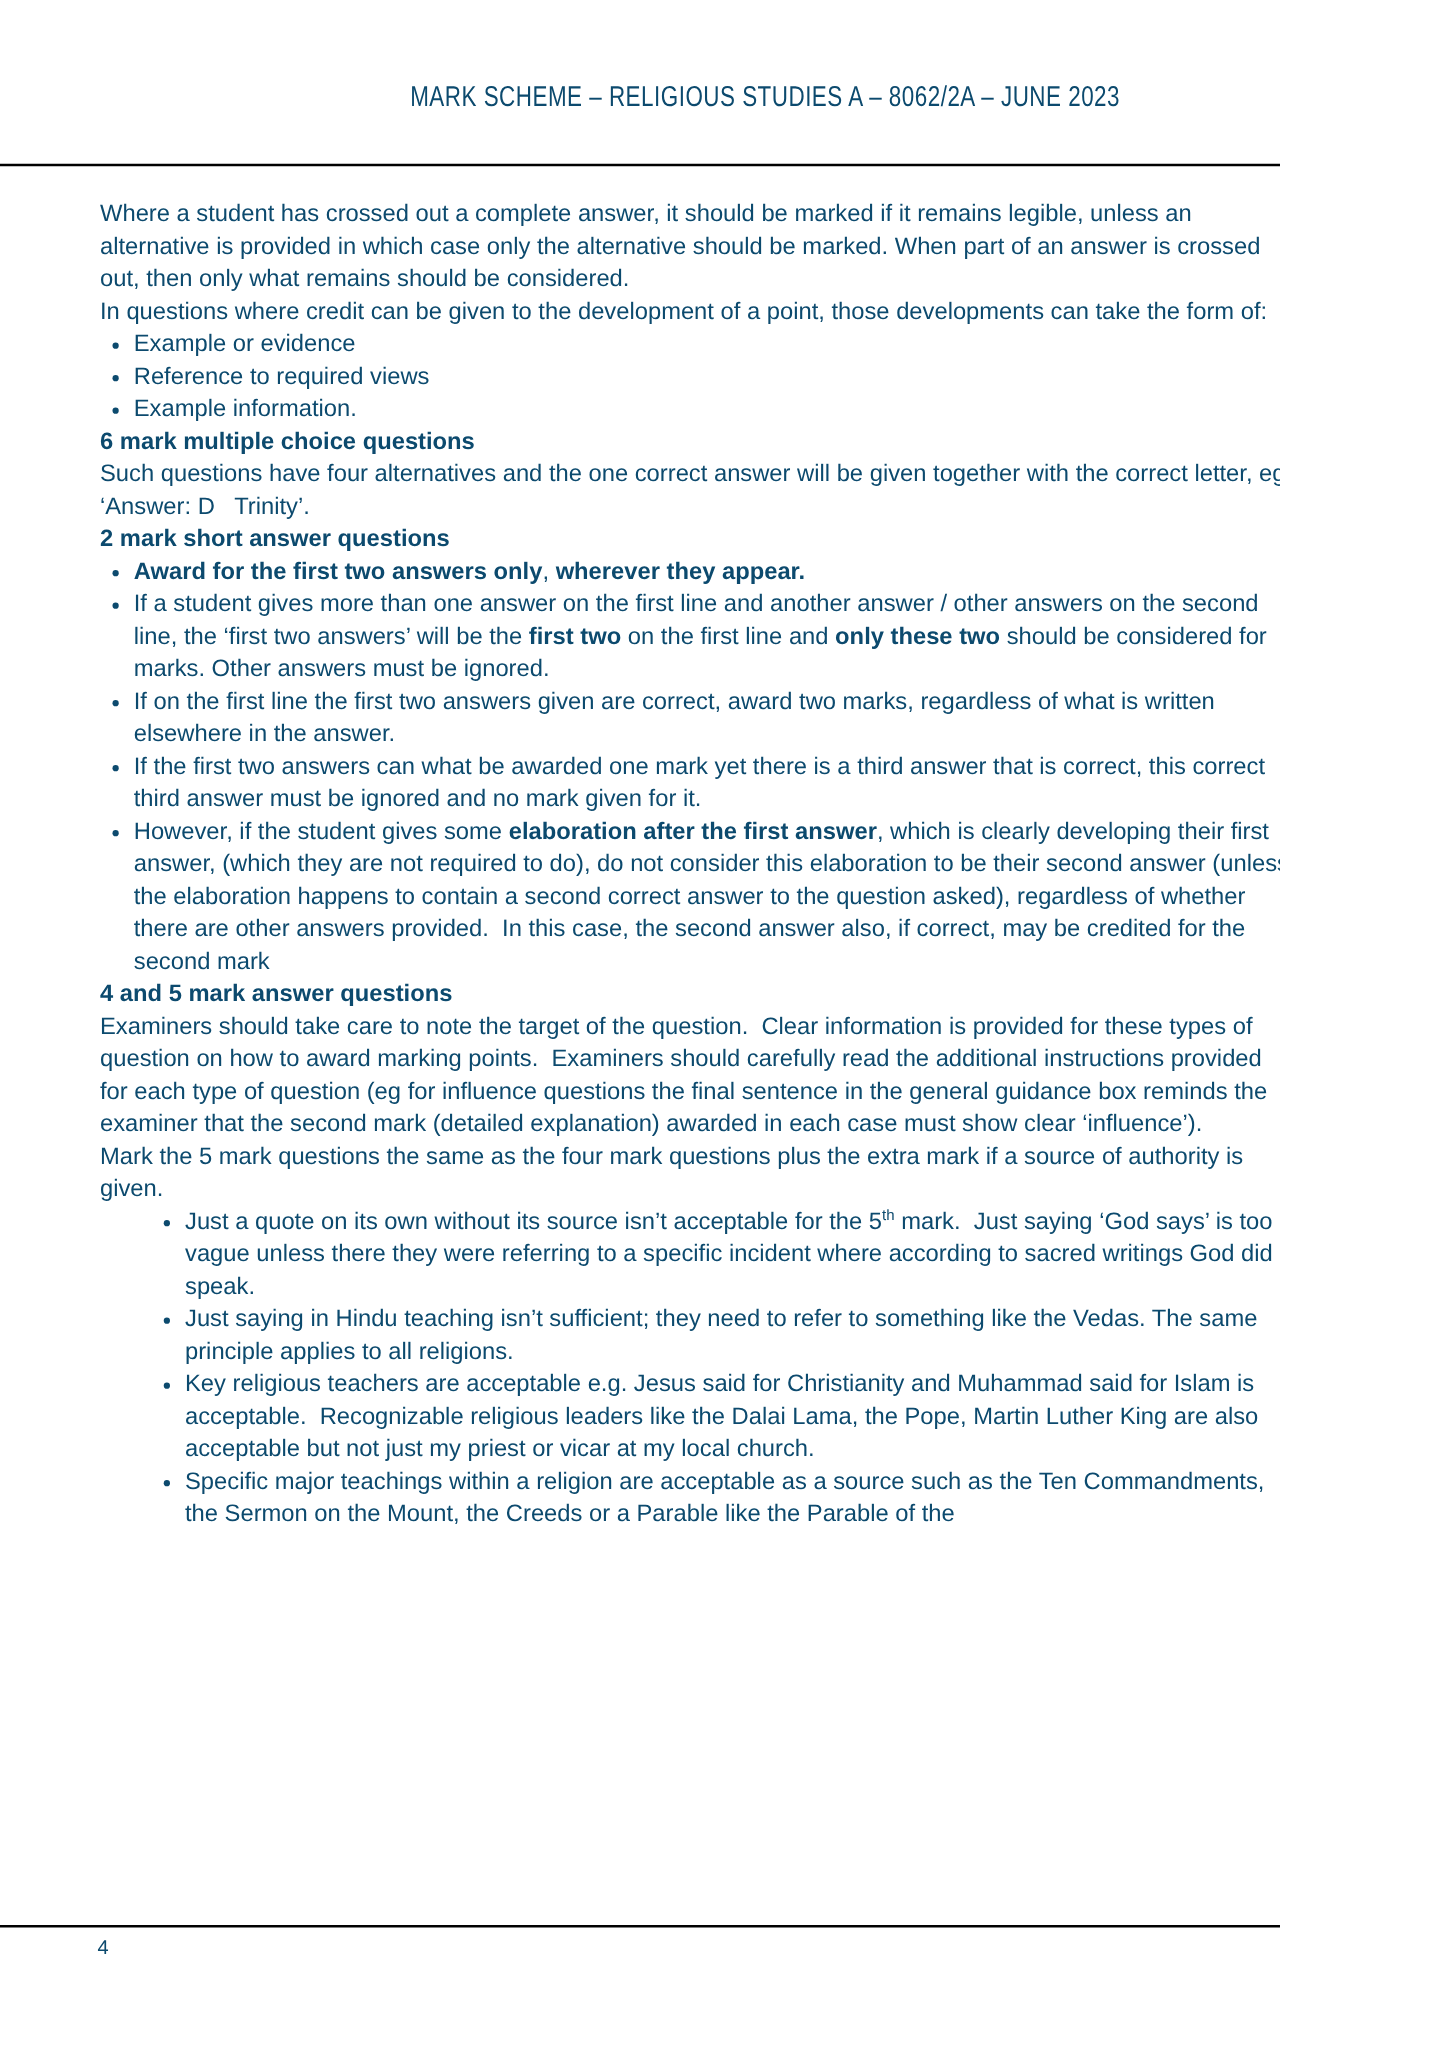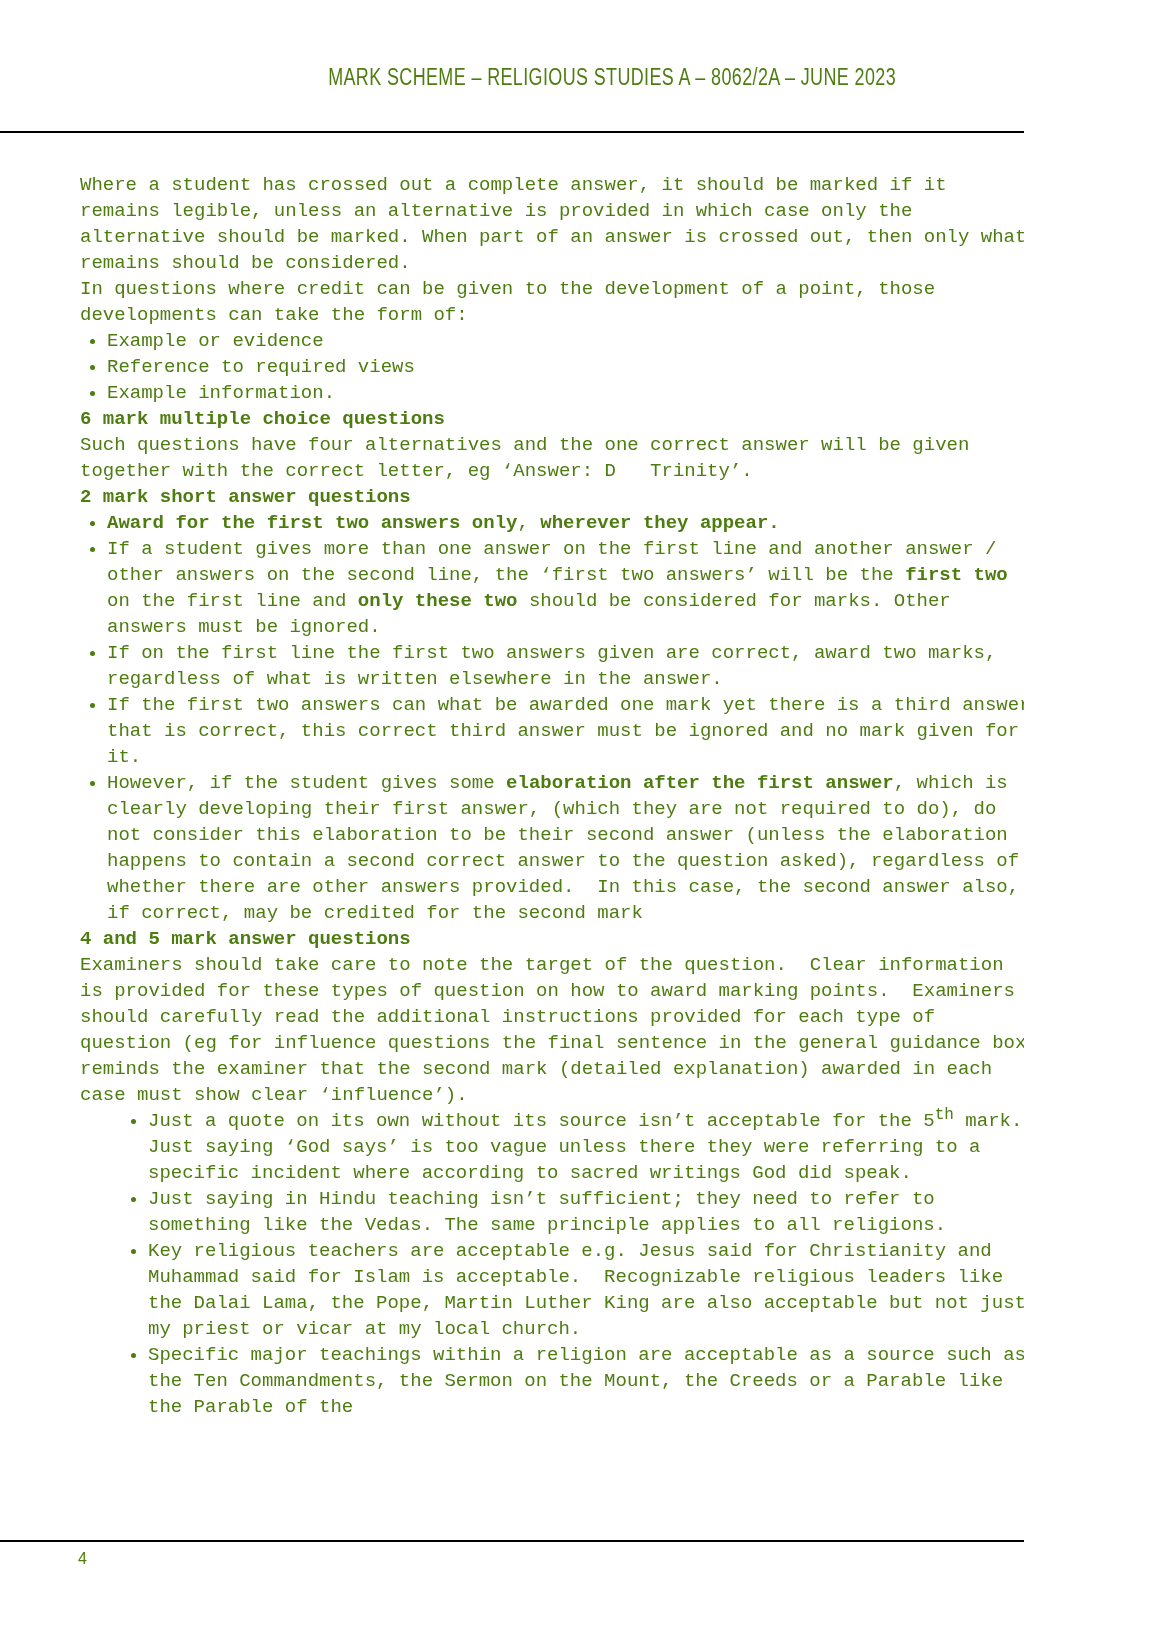--- a/index.html
+++ b/index.html
@@ -1,21 +1,21 @@
 <!DOCTYPE html>
 <html><head>
 <meta charset="utf-8">
 <style>
   html, body { margin: 0; padding: 0; background: #ffffff; }
   .page {
     position: relative;
     width: 1024px;
     height: 1638px;
     background: #ffffff;
-    color: #4d7c0f;
+    color: #0c4a6e;
     font-family: "Liberation Sans", sans-serif;
     overflow: hidden;
   }
   .header-title {
     position: absolute;
     top: 64px;
     right: 128px;
     font-size: 23px;
     white-space: nowrap;
     transform: scaleX(0.78);
@@ -33,41 +33,40 @@
   .rule-bottom { top: 1540px; }
   .page-number {
     position: absolute;
     left: 78px;
     top: 1550px;
     font-size: 16px;
   }
   .content {
     position: absolute;
     left: 80px;
-    top: 172px;
+    top: 159px;
     width: 955px;
     font-size: 19px;
     line-height: 26px;
-    font-family: Liberation Mono, monospace;
   }
   .content p, .content h3, .content ul, .content li { margin: 0; padding: 0; }
   .content h3 { font-size: 19px; font-weight: bold; }
   .gap { margin-top: 25px; }
   .gap-sm { margin-top: 19px; }
   ul.bullets {
     list-style: disc outside;
     padding-left: 27px;
   }
   ul.bullets.spaced li + li { margin-top: 0; }
   ul.bullets.indented {
     margin-left: 32px;
     padding-left: 36px;
   }
   b { font-weight: bold; }
-  sup { font-size: 16px; line-height: 0; vertical-align: super; }
+  sup { font-size: 12px; line-height: 0; vertical-align: super; }
 </style>
 </head>
 <body>
 
 <div class="page">
 
   <div class="header-title">MARK SCHEME – RELIGIOUS STUDIES A – 8062/2A – JUNE 2023</div>
   <div class="rule rule-top"></div>
 
   <div class="content">
@@ -90,20 +89,21 @@
       <li><b>Award for the first two answers only</b><span>, </span><b>wherever they appear.</b></li>
       <li><span>If a student gives more than one answer on the first line and another answer / other answers on the second line, the ‘first two answers’ will be the </span><b>first two</b><span> on the first line and </span><b>only these two</b><span> should be considered for marks. Other answers must be ignored.</span></li>
       <li><span>If on the first line the first two answers given are correct, award two marks, regardless of what is written elsewhere in the answer.</span></li>
       <li><span>If the first two answers can what be awarded one mark yet there is a third answer that is correct, this correct third answer must be ignored and no mark given for it.</span></li>
       <li><span>However, if the student gives some </span><b>elaboration after the first answer</b><span>, which is clearly developing their first answer, (which they are not required to do), do not consider this elaboration to be their second answer (unless the elaboration happens to contain a second correct answer to the question asked), regardless of whether there are other answers provided.&nbsp; In this case, the second answer also, if correct, may be credited for the second mark</span></li>
     </ul>
 
     <h3 class="gap">4 and 5 mark answer questions</h3>
 
     <p class="gap-sm"><span>Examiners should take care to note the target of the question.&nbsp; Clear information is provided for these types of question on how to award marking points.&nbsp; Examiners should carefully read the additional instructions provided for each type of question (eg for influence questions the final sentence in the general guidance box reminds the examiner that the second mark (detailed explanation) awarded in each case must show clear ‘influence’).</span></p>
+    <p><span>Mark the 5 mark questions the same as the four mark questions plus the extra mark if a source of authority is given.</span></p>
 
     <ul class="bullets spaced indented">
       <li><span>Just a quote on its own without its source isn’t acceptable for the 5</span><sup>th</sup><span> mark.&nbsp; Just saying ‘God says’ is too vague unless there they were referring to a specific incident where according to sacred writings God did speak.</span></li>
       <li><span>Just saying in Hindu teaching isn’t sufficient; they need to refer to something like the Vedas. The same principle applies to all religions.</span></li>
       <li><span>Key religious teachers are acceptable e.g. Jesus said for Christianity and Muhammad said for Islam is acceptable.&nbsp; Recognizable religious leaders like the Dalai Lama, the Pope, Martin Luther King are also acceptable but not just my priest or vicar at my local church.</span></li>
       <li><span>Specific major teachings within a religion are acceptable as a source such as the Ten Commandments, the Sermon on the Mount, the Creeds or a Parable like the Parable of the</span></li>
     </ul>
 
   </div>
 

